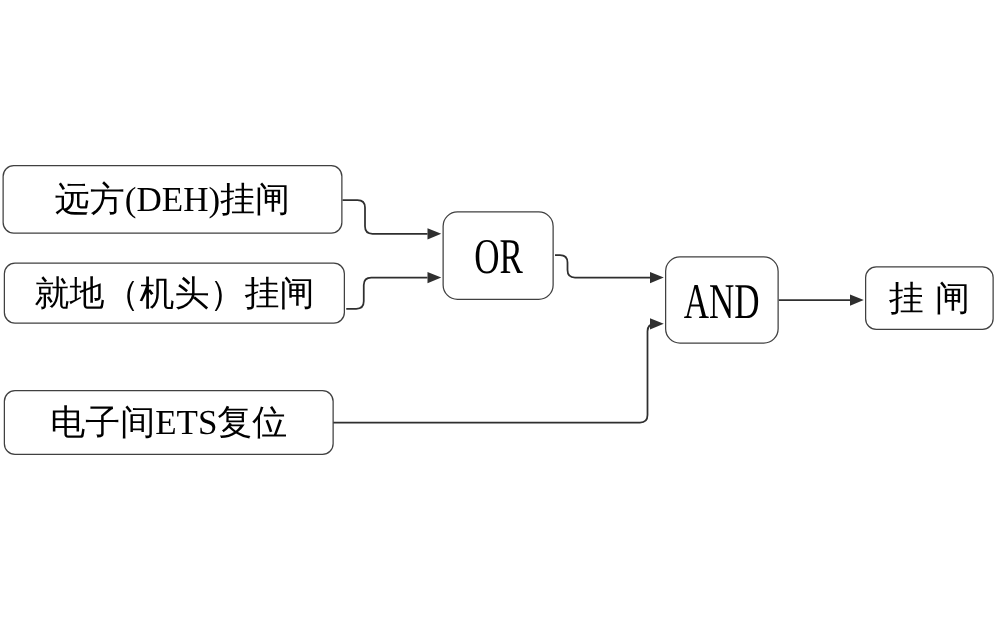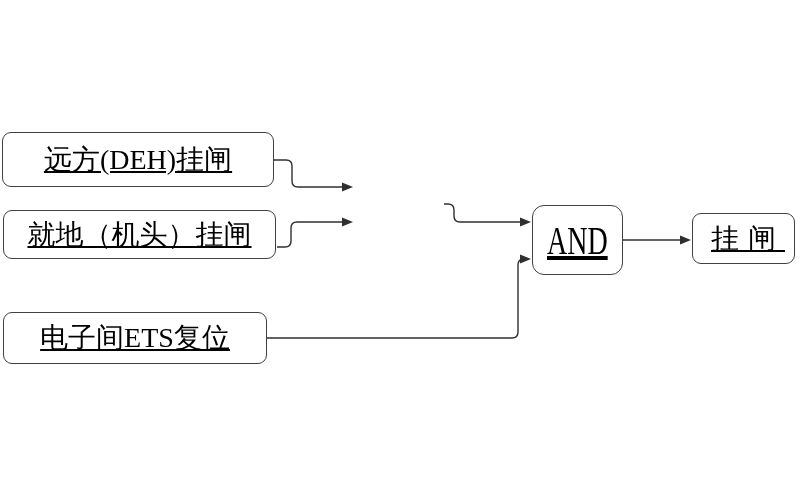--- a/index.html
+++ b/index.html
@@ -34,21 +34,20 @@
   .node {
     position: absolute;
     box-sizing: border-box;
     display: flex;
     align-items: center;
     justify-content: center;
     background: var(--box-fill, #ffffff);
     border: 1.5px solid var(--box-border, #404040);
     color: var(--text, #000000);
     white-space: nowrap;
-    text-decoration: underline;
   }
   .node.input, .node.output { border-radius: 9px; font-size: 28px; }
   .node.gate { border-radius: 12px; font-size: 40px; }
   .gate .lbl { display: inline-block; transform: scaleX(0.70); }
   .output .lbl { letter-spacing: 9px; padding-left: 9px; }
 
   #node-remote { left: 2px;   top: 132px; width: 272px; height: 55px; }
   #node-local  { left: 3px;   top: 210px; width: 273px; height: 49px; text-align: center; }
   #node-ets    { left: 3px;   top: 312px; width: 264px; height: 52px; }
   #node-or     { left: 354px; top: 169px; width: 89px;  height: 71px; }
@@ -83,20 +82,23 @@
   </div>
 
   <div class="node input" id="node-local">
     <span class="lbl">就地（机头）挂闸</span>
   </div>
 
   <div class="node input" id="node-ets">
     <span class="lbl">电子间ETS复位</span>
   </div>
 
+  <div class="node gate" id="node-or">
+    <span class="lbl">OR</span>
+  </div>
 
   <div class="node output" id="node-result">
     <span class="lbl">挂闸</span>
   </div>
 
   <div class="node gate" id="node-and">
     <span class="lbl">AND</span>
   </div>
 
 </div>

